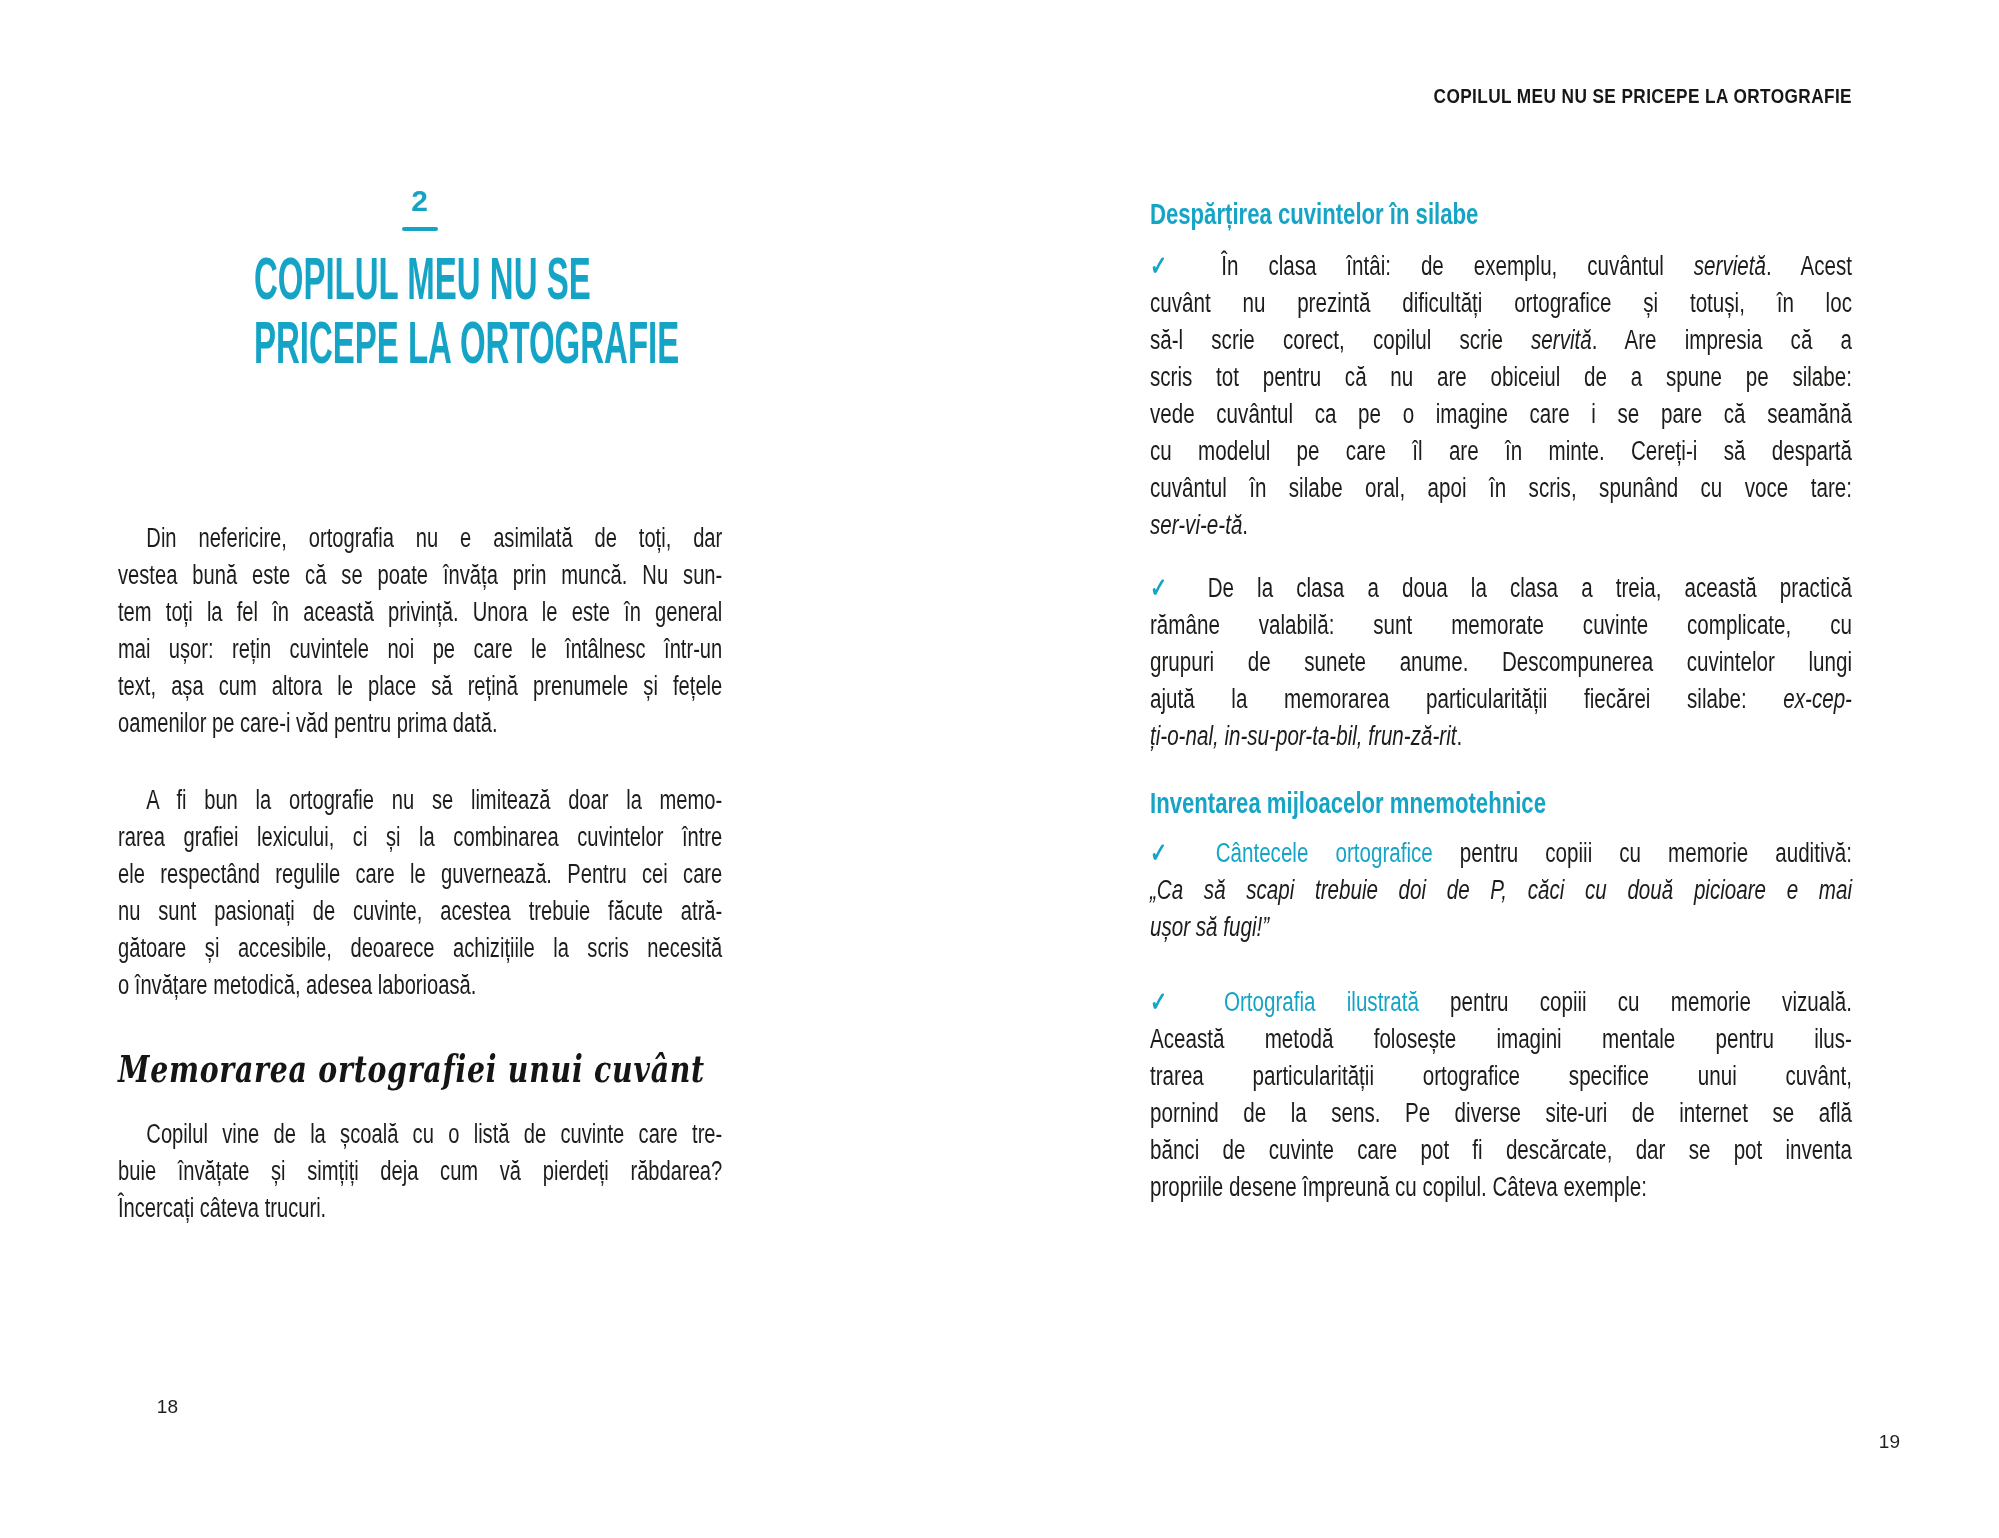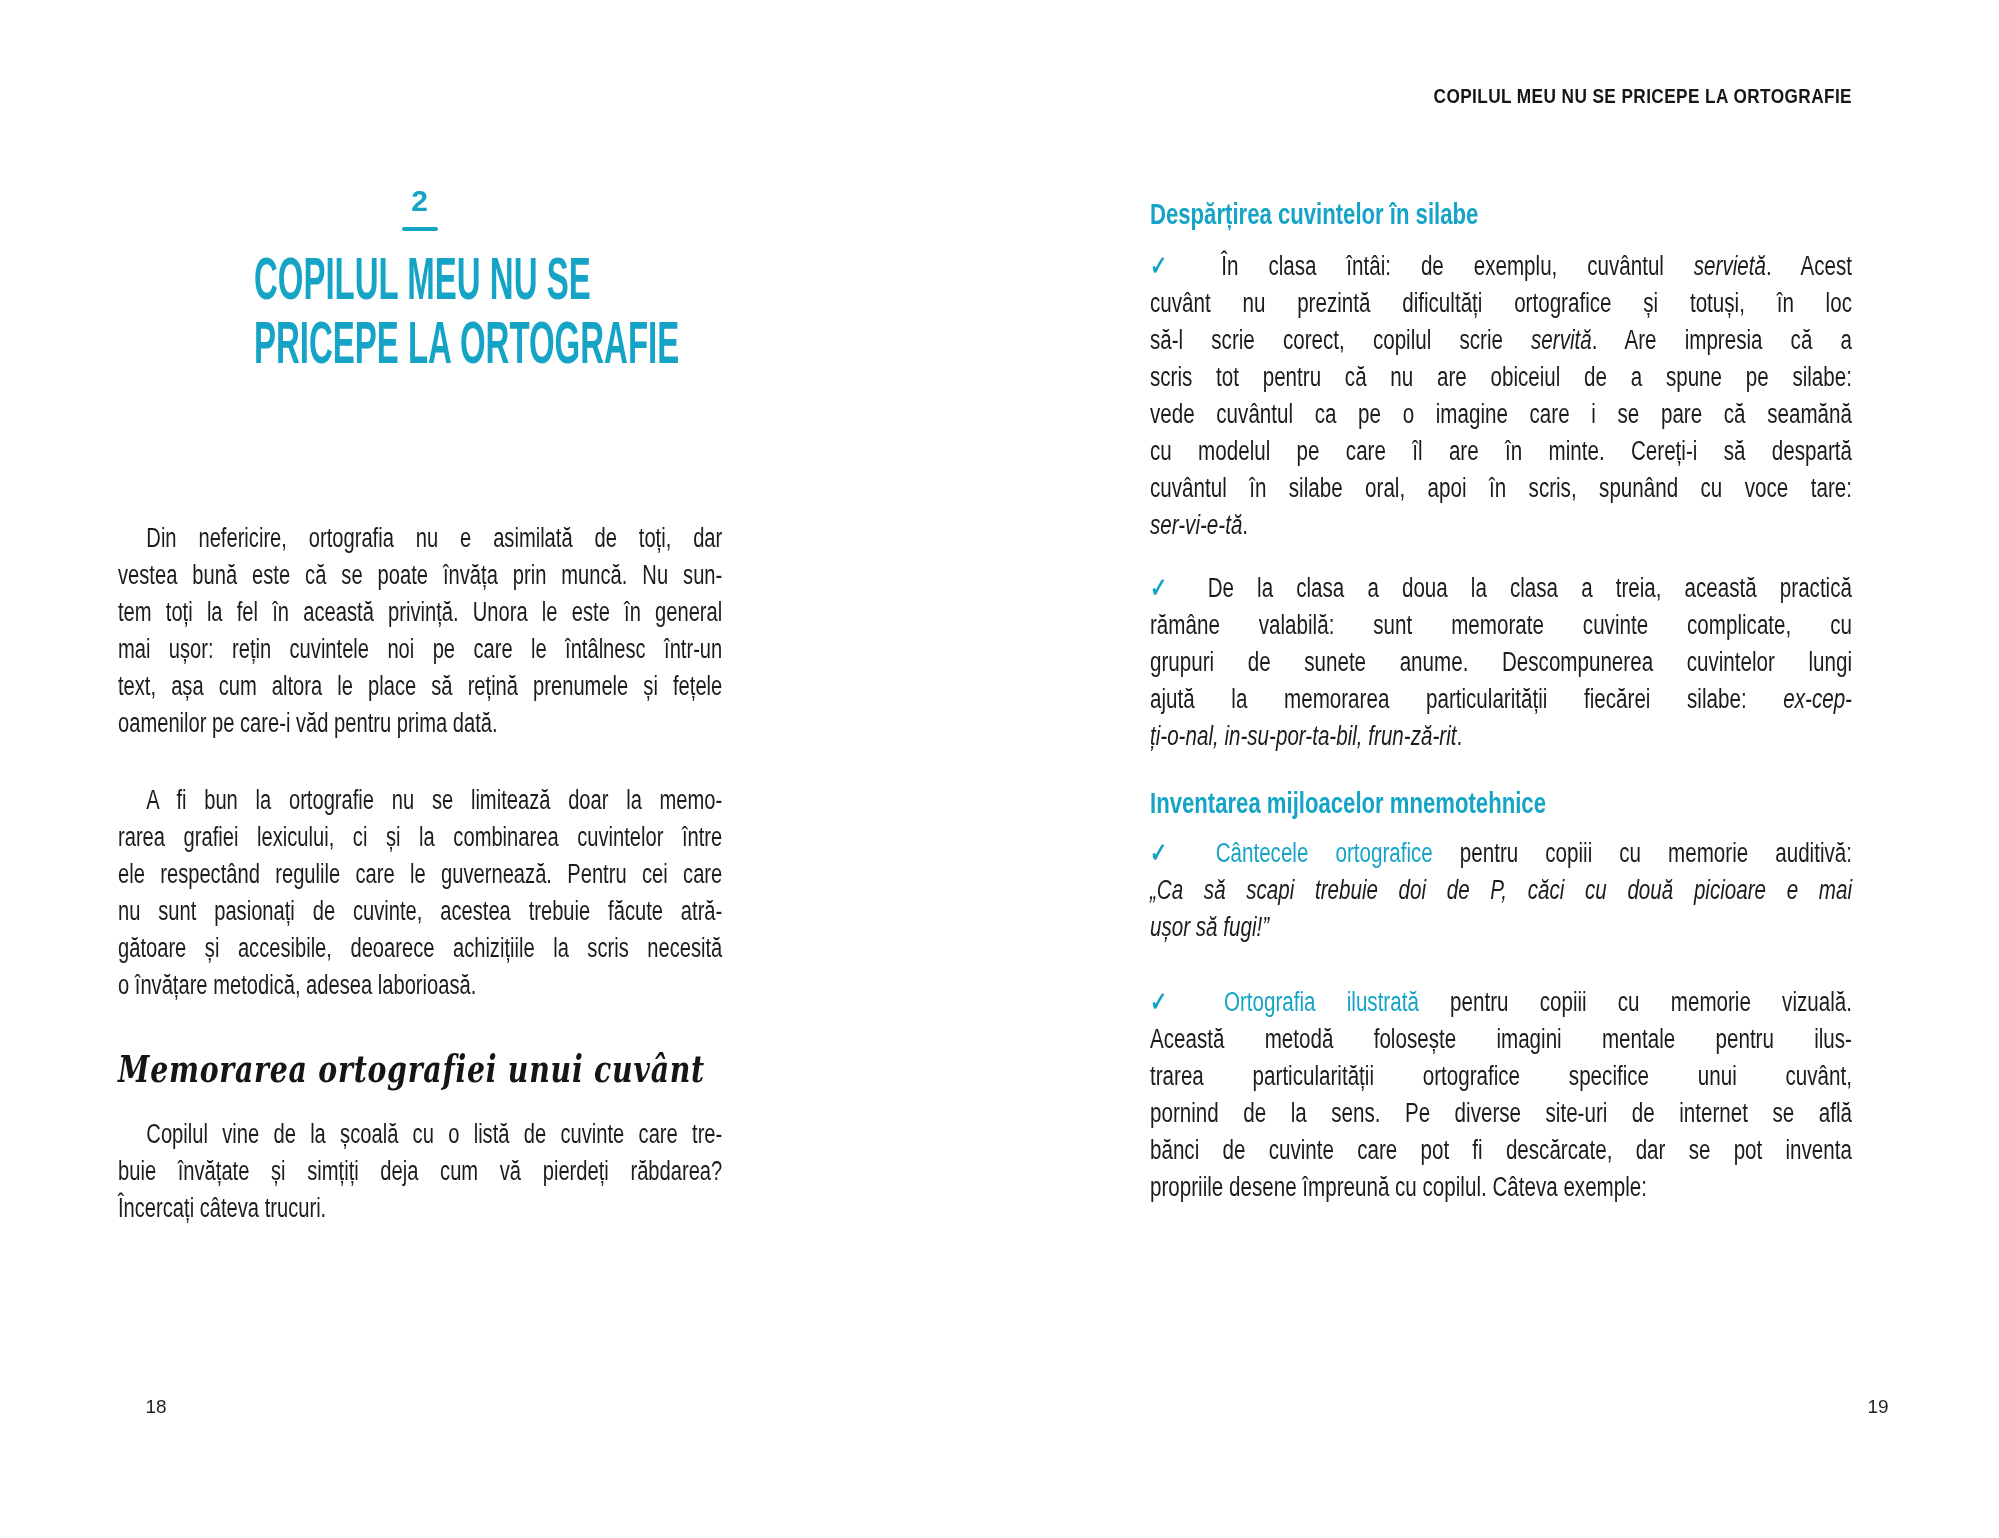--- a/index.html
+++ b/index.html
@@ -57,23 +57,23 @@
     margin:40px 0 0 0;font-family:"DejaVu Serif",serif;font-style:italic;font-weight:bold;
     font-size:38px;line-height:50px;color:#151513;letter-spacing:1px;
   }
 
   .running-header{
     position:absolute;left:952px;top:84px;width:900px;text-align:right;
     font-weight:bold;font-size:21px;line-height:24px;letter-spacing:0.5px;color:#161616;
     transform:scaleX(0.82);transform-origin:100% 0;white-space:nowrap;
   }
 
-  .page-num{position:absolute;top:1396px;font-size:19px;line-height:22px;color:#1f1f1f;width:44px;text-align:center;}
+  .page-num{position:absolute;top:1396px;font-size:19px;line-height:22px;color:#1f1f1f;width:44px;text-align:right;}
   .page-num.left{left:134px;}
-  .page-num.right{left:1856px;}
+  .page-num.right{left:1856px;margin-top:35px;}
 </style>
 </head>
 <body style="color: rgb(28, 28, 26);">
 
 <div class="spread">
 
   <section>
     <div class="chapter-head">
       <div class="chapter-num">2</div>
       <div class="chapter-rule"></div>

